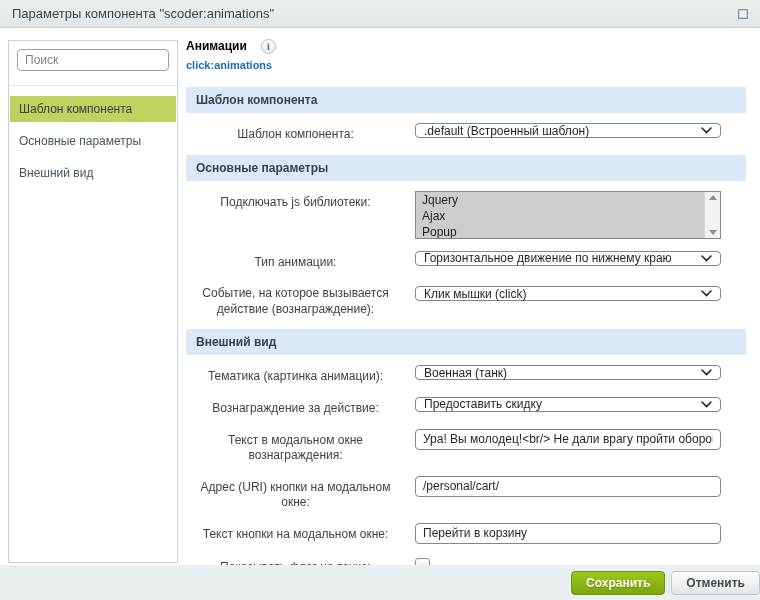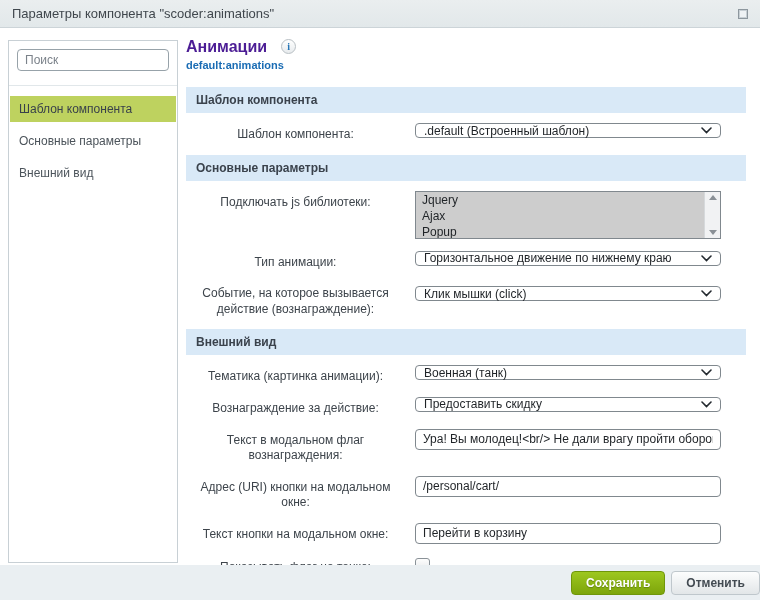--- a/index.html
+++ b/index.html
@@ -48,21 +48,21 @@
   .nav-item {
     font-size: 12px; color: #4c545b;
     padding: 6px 9px; margin: 0 1px 6px 1px;
     cursor: pointer;
   }
   .nav-item.active { background: #bed25f; color: #39414a; }
 
   
   .main { flex: 1; padding: 10px 14px 0 8px; overflow: hidden; }
   .head { display: flex; align-items: flex-start; gap: 14px; }
-  .head h1 { font-size: 16px; font-weight: bold; color: #4c1d95; line-height: 17px; }
+  .head h1 { font-size: 12px; font-weight: bold; color: #000000; line-height: 17px; }
   .info {
     width: 15px; height: 15px; border-radius: 50%;
     border: 1px solid #b8bfc4; background: linear-gradient(#ffffff,#e7ebed);
     color: #2574b5; font-size: 10px; font-weight: bold;
     display: inline-flex; align-items: center; justify-content: center;
     margin-top: 1px; cursor: pointer; font-family: "Liberation Serif", serif;
   }
   .complink { font-size: 11px; font-weight: bold; color: #1a6cb4; text-decoration: none; display: inline-block; margin-top: 1px; cursor: pointer; }
 
   .sechead {
@@ -166,21 +166,21 @@
       <div class="nav-item">Основные параметры</div>
       <div class="nav-item">Внешний вид</div>
     </div>
 
     <div class="main">
 
       <div class="head">
         <h1>Анимации</h1>
         <span class="info">i</span>
       </div>
-      <a class="complink">default:animations</a>
+      <a class="complink">click:animations</a>
 
       
       <div class="sechead first">Шаблон компонента</div>
 
       <div class="row">
         <label>Шаблон компонента:</label>
         <div class="ctrl">
           <div class="select">
             <span class="val">.default (Встроенный шаблон)</span>
             <svg width="11" height="7" viewBox="0 0 11 7">
@@ -255,21 +255,21 @@
           <div class="select">
             <span class="val">Предоставить скидку</span>
             <svg width="11" height="7" viewBox="0 0 11 7">
               <path d="M1 1 L5.5 5.5 L10 1" stroke="#23292f" stroke-width="1.6" fill="none" stroke-linecap="round"></path>
             </svg>
           </div>
         </div>
       </div>
 
       <div class="row">
-        <label>Текст в модальном флаг вознаграждения:</label>
+        <label>Текст в модальном окне вознаграждения:</label>
         <div class="ctrl">
           <input class="tinput" type="text" value="Ура! Вы молодец!&lt;br/&gt; Не дали врагу пройти оборону.&lt;br/&gt; За это мы." style="">
         </div>
       </div>
 
       <div class="row">
         <label>Адрес (URI) кнопки на модальном окне:</label>
         <div class="ctrl">
           <input class="tinput" type="text" value="/personal/cart/" style="">
         </div>

